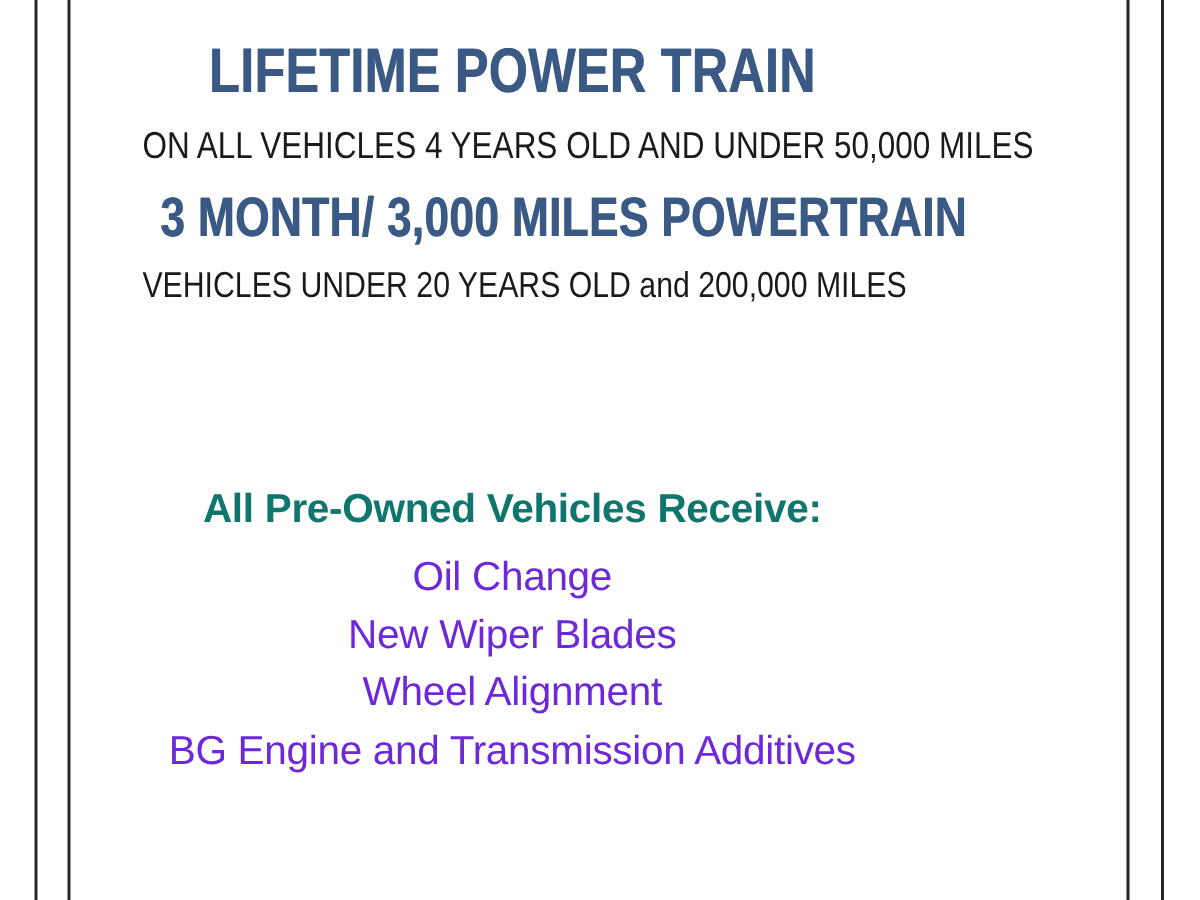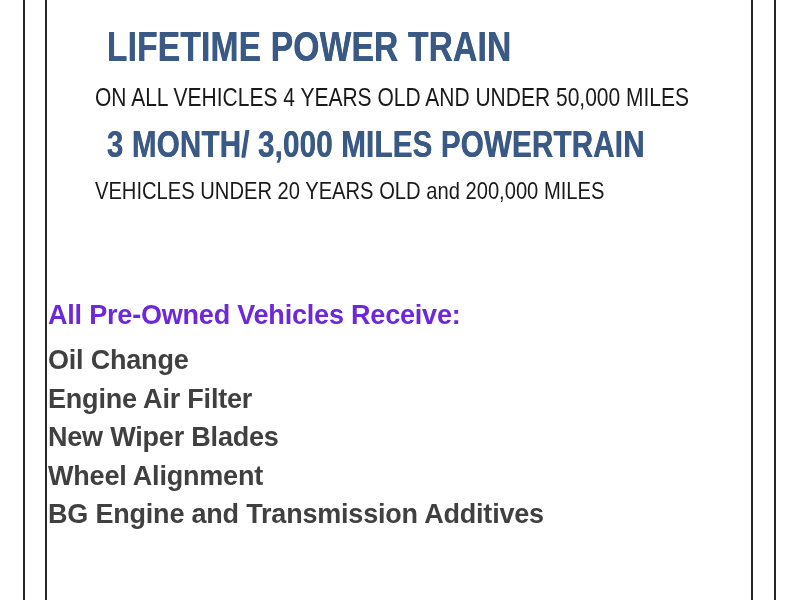--- a/index.html
+++ b/index.html
@@ -35,21 +35,21 @@
   .rule-r-inner { left: 751px; }
   .rule-r-outer { left: 774px; }
 
   
   .content {
     position: absolute;
     left: 48px;
     top: 0;
     width: 587px;
     height: 600px;
-    text-align: left;
+    text-align: center;
   }
 
   
   .warranty-heading {
     color: #3a5a85;
     font-family: "Liberation Sans Narrow", "Liberation Sans", sans-serif;
     font-weight: 700;
     font-size: 40px;
     line-height: 1;
     letter-spacing: 0.2px;
@@ -78,38 +78,39 @@
   #warranty-2 .warranty-sub { margin-top: 16px; font-size: 24px; }
 
   
   #services {
     position: absolute;
     top: 302px;
     left: 0;
     width: 100%;
   }
   .services-heading {
-    color: #6d28d9;
+    color: #0f766e;
     font-family: "Liberation Sans", sans-serif;
     font-weight: 700;
     font-size: 27px;
     line-height: 1;
     letter-spacing: -0.2px;
     white-space: nowrap;
+    margin-top: 24px;
   }
   .services-list {
     list-style: none;
     margin: 0;
     padding: 0;
     margin-top: 12px;
   }
   .services-list li {
-    color: #404040;
+    color: #6d28d9;
     font-family: "Liberation Sans", sans-serif;
-    font-weight: 700;
+    font-weight: 400;
     font-size: 27px;
     line-height: 38.5px;
     letter-spacing: -0.2px;
     white-space: nowrap;
   }
 </style>
 </head>
 <body>
 
 <div id="poster">
@@ -128,21 +129,20 @@
 
     <div id="warranty-2">
       <div class="warranty-heading">3 MONTH/ 3,000 MILES POWERTRAIN</div>
       <div class="warranty-sub">VEHICLES UNDER 20 YEARS OLD and 200,000 MILES</div>
     </div>
 
     <div id="services">
       <div class="services-heading">All Pre-Owned Vehicles Receive:</div>
       <ul class="services-list">
         <li>Oil Change</li>
-        <li>Engine Air Filter</li>
         <li>New Wiper Blades</li>
         <li>Wheel Alignment</li>
         <li>BG Engine and Transmission Additives</li>
       </ul>
     </div>
 
   </div>
 </div>
 
 </body></html>

